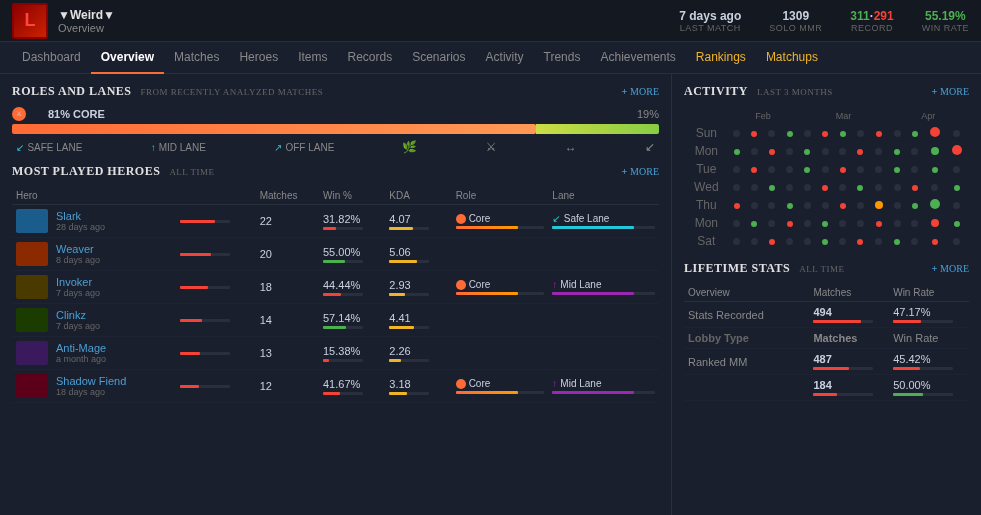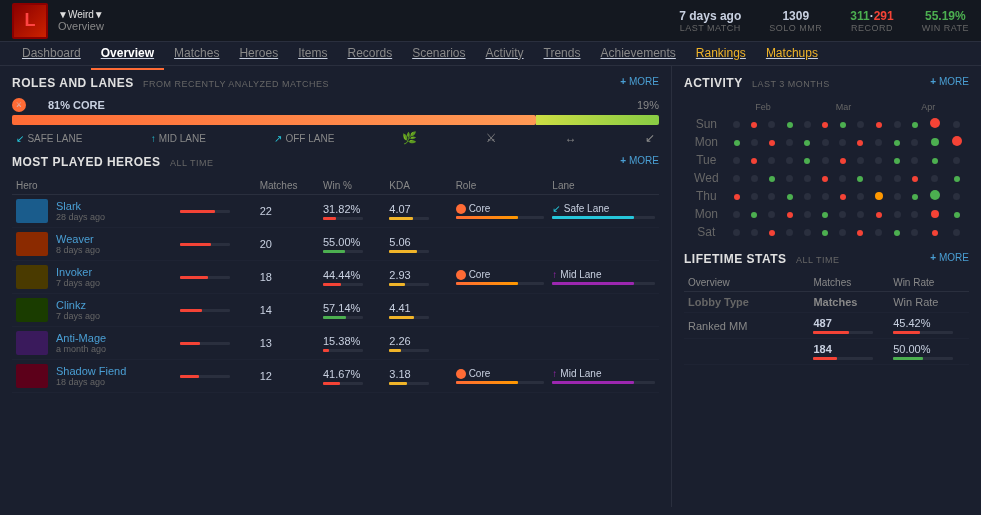--- a/index.html
+++ b/index.html
@@ -36,22 +36,22 @@
       border-radius: 2px;
       display: flex;
       align-items: center;
       justify-content: center;
       font-size: 18px;
       font-weight: bold;
       color: #ff4444;
     }
     .player-name {
       color: #e0e0e0;
-      font-size: 10px;
-      font-weight: normal;
+      font-size: 12px;
+      font-weight: bold;
     }
     .player-subtitle {
       color: #888;
       font-size: 11px;
     }
     .header-stats {
       display: flex;
       gap: 28px;
       text-align: center;
     }
@@ -68,22 +68,21 @@
     }
     .header-stat-value.green { color: #4caf50; }
 
     
     .nav {
       background: #1a1f2e;
       padding: 0 12px;
       display: flex;
       align-items: center;
       border-bottom: 1px solid #2a2f3e;
-      height: 24px;
-      text-decoration: underline;
+      height: 32px;
     }
     .nav-item {
       padding: 0 10px;
       height: 32px;
       display: flex;
       align-items: center;
       color: #888;
       cursor: pointer;
       font-size: 12px;
       border-bottom: 2px solid transparent;
@@ -112,23 +111,24 @@
     .right-panel {
       width: 310px;
       border-left: 1px solid #2a2f3e;
       padding: 10px 12px;
       overflow: hidden;
     }
 
     
     .section-header {
       display: flex;
-      align-items: flex-start;
+      align-items: center;
       justify-content: space-between;
       margin-bottom: 8px;
+      font-family: Liberation Serif, serif;
     }
     .section-title {
       font-size: 12px;
       font-weight: bold;
       color: #e0e0e0;
       text-transform: uppercase;
       letter-spacing: 0.5px;
     }
     .section-subtitle {
       font-size: 9px;
@@ -913,20 +913,35 @@
 
       <table class="lifetime-table">
         <thead>
           <tr>
             <th>Overview</th>
             <th class="col-matches">Matches</th>
             <th class="col-winrate">Win Rate</th>
           </tr>
         </thead>
         <tbody id="lifetime-tbody">
+        <tr>
+        <td class="lt-label">Stats Recorded</td>
+        <td>
+          <div class="lt-val">494</div>
+          <div class="lt-bar">
+                  <div class="lt-bar-fill" style="width:80%;background:#f44336;"></div>
+                </div>
+        </td>
+        <td>
+          <div class="lt-pct">47.17%</div>
+          <div class="lt-bar">
+                  <div class="lt-bar-fill" style="width:47%;background:#f44336;"></div>
+                </div>
+        </td>
+      </tr>
             <tr>
         <td class="lt-label" style="color:#666;font-weight:bold;">Lobby Type</td>
         <td class="lt-val" style="color:#888;">Matches</td>
         <td class="lt-pct" style="color:#888;">Win Rate</td>
       </tr>
             <tr>
         <td class="lt-label">Ranked MM</td>
         <td>
           <div class="lt-val">487</div>
           <div class="lt-bar">

